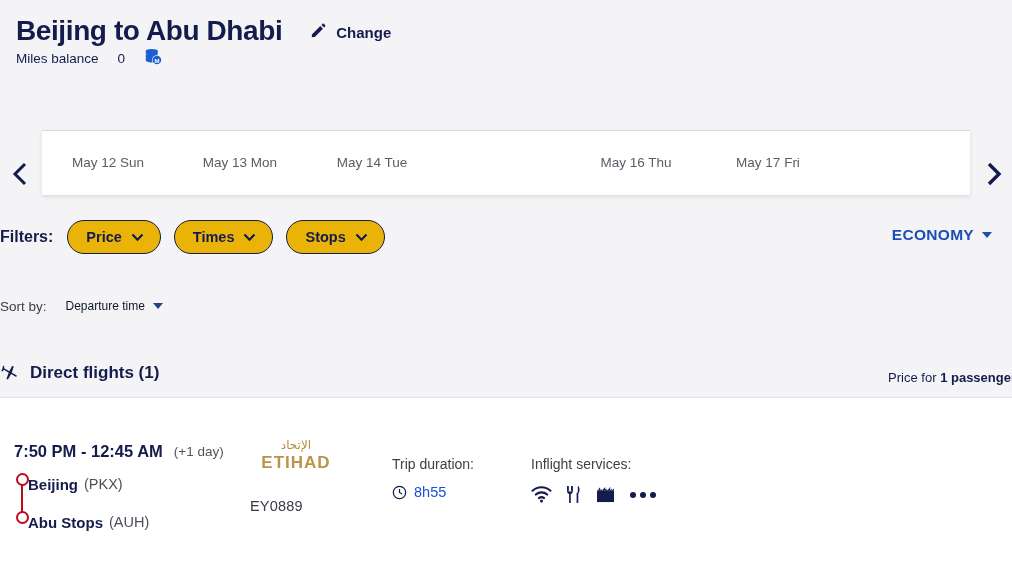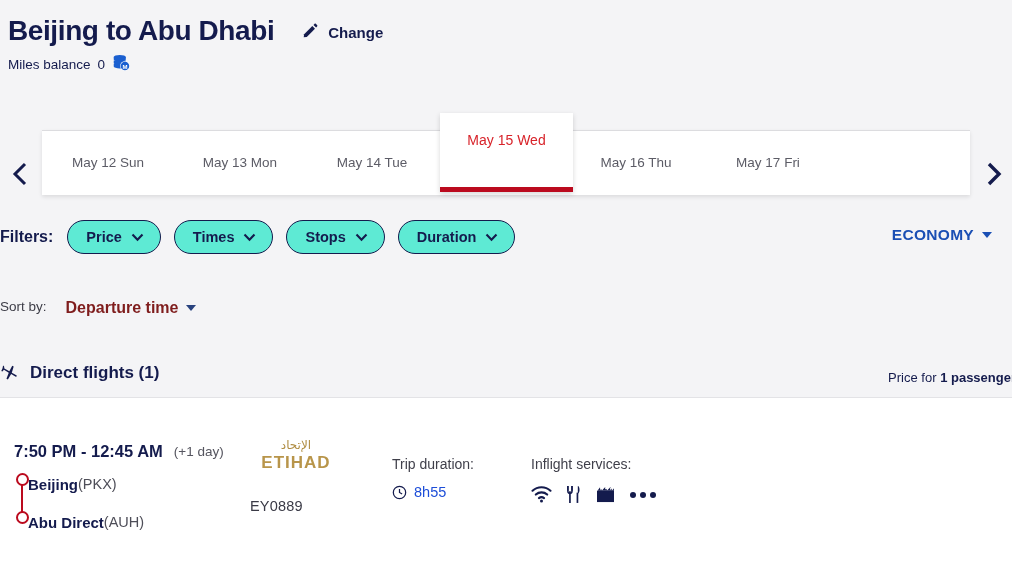--- a/index.html
+++ b/index.html
@@ -6,34 +6,34 @@
   html, body {
     width: 1012px; height: 566px;
     background: #f4f4f6;
     font-family: "Liberation Sans", sans-serif;
     color: #141b4d;
     overflow: hidden;
   }
   .page { position: relative; width: 1012px; height: 566px; }
 
   
-  .header { padding: 14px 0 0 8px; position: relative; }
+  .header { padding: 14px 0 0 16px; position: relative; }
   .title-row { display: flex; align-items: flex-end; gap: 0; }
   .page-title {
     font-size: 28px; font-weight: bold; letter-spacing: -0.4px;
     color: #141b4d; line-height: 1.2;
   }
   .change-link {
     display: flex; align-items: center; gap: 9px;
     margin-left: 28px; margin-bottom: 5px; cursor: pointer;
   }
   .change-label { font-size: 15px; font-weight: bold; color: #141b4d; }
   .pencil-icon { display: block; }
 
-  .miles-row { display: flex; align-items: center; gap: 7px; margin-top: 6px; }
+  .miles-row { display: flex; align-items: center; gap: 19px; }
   .miles-label { font-size: 13.5px; color: #141b4d; }
   .miles-value { font-size: 13.5px; color: #141b4d; }
   .miles-icon { display: block; }
 
   
   .dates-wrap {
     position: absolute; left: 0; top: 113px; width: 1012px; height: 92px;
   }
   .nav-arrow {
     position: absolute; top: 44px; width: 30px; height: 34px;
@@ -70,38 +70,38 @@
   
   .filters-row {
     position: absolute; left: 0; top: 220px; width: 998px;
     display: flex; align-items: center;
   }
   .filters-label { font-size: 16px; font-weight: bold; color: #141b4d; margin-right: 14px; }
   .chip {
     display: flex; align-items: center; gap: 9px;
     border: 1px solid #141b4d; border-radius: 22px;
     padding: 8px 16px 8px 18px; margin-right: 13px;
-    background: #5eead4; cursor: pointer;
+    background: #eab308; cursor: pointer;
   }
   .chip-label { font-size: 14.5px; font-weight: bold; color: #141b4d; }
   .cabin-select {
     position: absolute; right: 6px; top: 6px;
     display: flex; align-items: center; gap: 8px; cursor: pointer;
   }
   .cabin-label { font-size: 15.5px; font-weight: bold; color: #1a4fb4; letter-spacing: 0.3px; }
   .caret-solid {
     width: 0; height: 0; border-left: 5.5px solid transparent;
     border-right: 5.5px solid transparent; border-top: 6.5px solid #1a4fb4;
   }
 
   
   .sort-row { position: absolute; left: 0; top: 299px; display: flex; align-items: flex-start; }
   .sort-label { font-size: 13.5px; color: #3d3d47; margin-right: 19px; }
   .sort-value-wrap { display: flex; align-items: center; gap: 8px; cursor: pointer; }
-  .sort-value { font-size: 16px; font-weight: bold; color: #7f1d1d; }
+  .sort-value { font-size: 12px; font-weight: normal; color: #0f172a; }
   .caret-sort {
     width: 0; height: 0; border-left: 5.5px solid transparent;
     border-right: 5.5px solid transparent; border-top: 6.5px solid #28427e;
   }
 
   
   .section-head {
     position: absolute; left: 0; top: 363px; width: 1012px;
     display: flex; align-items: center;
   }
@@ -127,21 +127,21 @@
   .route-line {
     position: absolute; left: 7px; top: 10px; width: 2px; height: 34px;
     background: #bb0a1e;
   }
   .route-dot {
     position: absolute; left: 1.5px; width: 13px; height: 13px;
     border: 2px solid #bb0a1e; border-radius: 50%; background: #ffffff;
   }
   .dot-a { top: 3px; }
   .dot-b { top: 41px; }
-  .route-item { height: 28px; display: flex; align-items: center; }
+  .route-item { height: 28px; display: flex; align-items: center; gap: 6px; }
   .route-item.second { margin-top: 10px; }
   .city { font-size: 15px; font-weight: bold; color: #141b4d; }
   .code { font-size: 14.5px; color: #4e4e58; }
 
   .col-airline { position: absolute; left: 250px; top: 38px; width: 110px; }
   .etihad-logo { display: block; }
   .flight-no { font-size: 14.5px; color: #3a3a46; margin-top: 26px; letter-spacing: 0.2px; }
 
   .col-duration { position: absolute; left: 392px; top: 58px; }
   .col-services { position: absolute; left: 531px; top: 58px; }
@@ -201,48 +201,39 @@
 
     <div class="dates-strip">
       <div class="date-cell">May 12 Sun</div>
       <div class="date-cell">May 13 Mon</div>
       <div class="date-cell">May 14 Tue</div>
       <div class="date-cell active-gap">May 15 Wed</div>
       <div class="date-cell">May 16 Thu</div>
       <div class="date-cell">May 17 Fri</div>
     </div>
 
-    <div class="date-selected">
-      <span>May 15 Wed</span>
-    </div>
   </div>
 
   <div class="filters-row">
     <span class="filters-label">Filters:</span>
 
     <div class="chip">
       <span class="chip-label">Price</span>
       <svg width="13" height="9" viewBox="0 0 13 9">
           <polyline points="1.5,1.5 6.5,6.8 11.5,1.5" fill="none" stroke="#141b4d" stroke-width="2.1"></polyline>
         </svg>
     </div>
     <div class="chip">
       <span class="chip-label">Times</span>
       <svg width="13" height="9" viewBox="0 0 13 9">
           <polyline points="1.5,1.5 6.5,6.8 11.5,1.5" fill="none" stroke="#141b4d" stroke-width="2.1"></polyline>
         </svg>
     </div>
     <div class="chip">
       <span class="chip-label">Stops</span>
-      <svg width="13" height="9" viewBox="0 0 13 9">
-          <polyline points="1.5,1.5 6.5,6.8 11.5,1.5" fill="none" stroke="#141b4d" stroke-width="2.1"></polyline>
-        </svg>
-    </div>
-    <div class="chip">
-      <span class="chip-label">Duration</span>
       <svg width="13" height="9" viewBox="0 0 13 9">
           <polyline points="1.5,1.5 6.5,6.8 11.5,1.5" fill="none" stroke="#141b4d" stroke-width="2.1"></polyline>
         </svg>
     </div>
 
     <div class="cabin-select">
       <span class="cabin-label">ECONOMY</span>
       <span class="caret-solid"></span>
     </div>
   </div>
@@ -276,21 +267,21 @@
       </div>
       <div class="route">
         <div class="route-line"></div>
         <div class="route-dot dot-a"></div>
         <div class="route-dot dot-b"></div>
         <div class="route-item">
           <span class="city">Beijing</span>
           <span class="code">(PKX)</span>
         </div>
         <div class="route-item second">
-          <span class="city">Abu Direct</span>
+          <span class="city">Abu Stops</span>
           <span class="code">(AUH)</span>
         </div>
       </div>
     </div>
 
     <div class="col-airline">
       <svg class="etihad-logo" width="92" height="36" viewBox="0 0 92 36">
         <text x="46" y="13" font-size="12" font-family="DejaVu Sans, sans-serif" fill="#b08d42" text-anchor="middle">الإتحاد</text>
         <text x="46" y="32" font-size="17" font-family="Liberation Sans, sans-serif" font-weight="bold" letter-spacing="1" fill="#b8954a" text-anchor="middle">ETIHAD</text>
       </svg>

